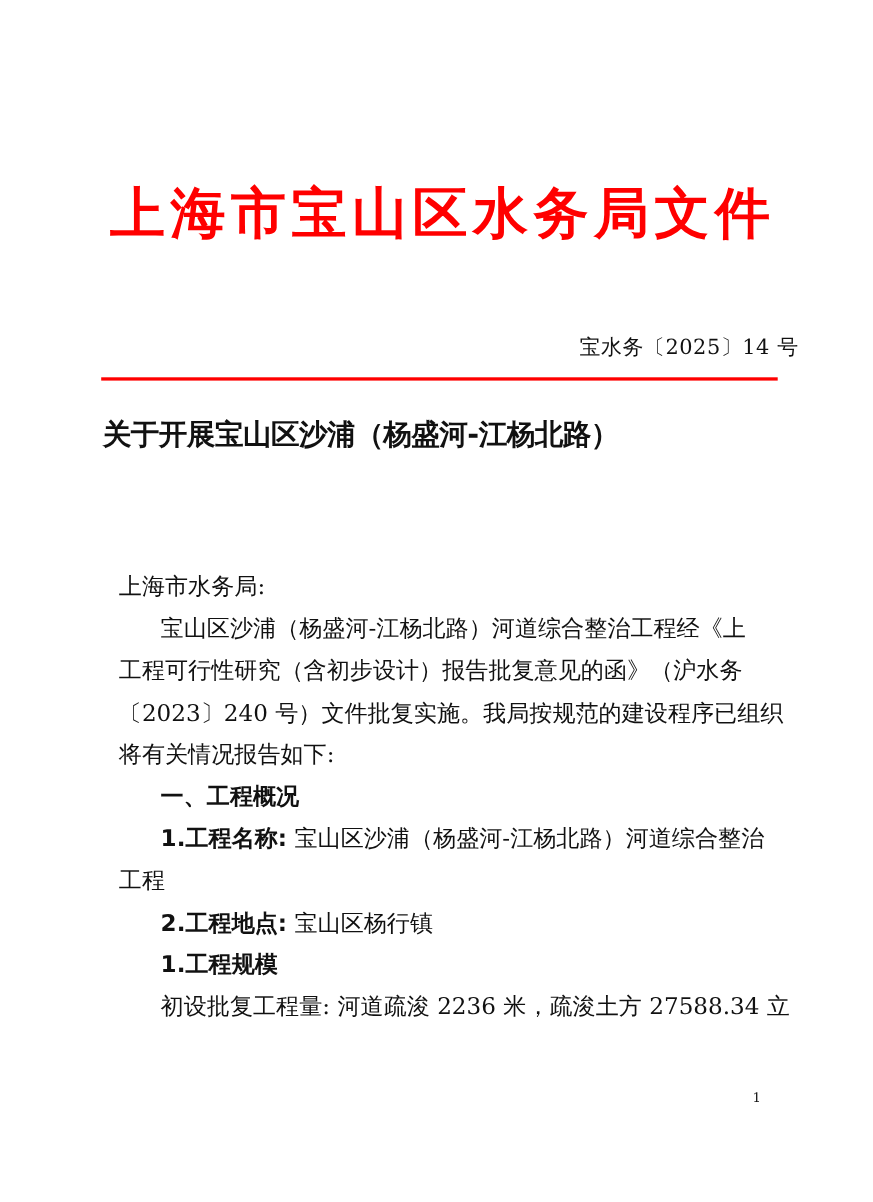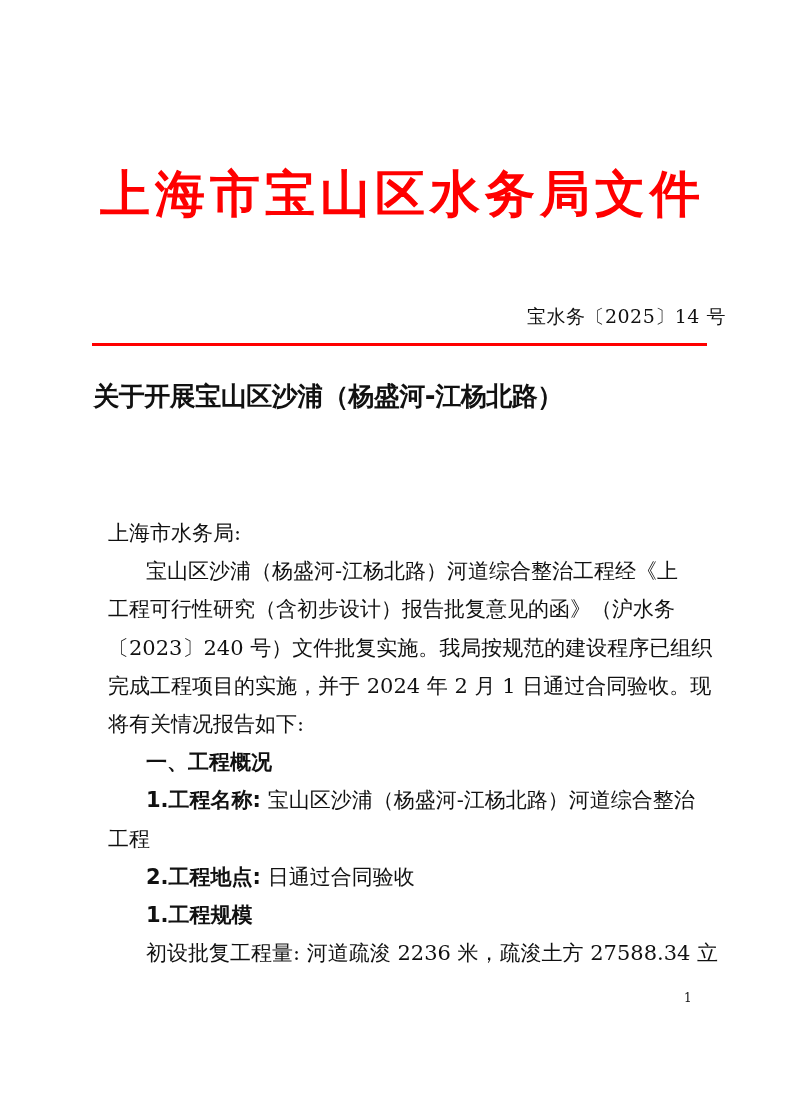--- a/index.html
+++ b/index.html
@@ -47,37 +47,34 @@
     </div>
   <div class="line indent">
       <span>宝山区沙浦（杨盛河-江杨北路）河道综合整治工程经《上</span>
     </div>
   <div class="line">
       <span>工程可行性研究（含初步设计）报告批复意见的函》（沪水务</span>
     </div>
   <div class="line">
       <span>〔2023〕240 号）文件批复实施。我局按规范的建设程序已组织</span>
     </div>
-  <div class="line">
-      <span>完成工程项目的实施，并于 2024 年 2 月 1 日通过合同验收。现</span>
-    </div>
   <div class="line left">
       <span>将有关情况报告如下:</span>
     </div>
   <div class="line left indent bold">
       <span>一、工程概况</span>
     </div>
   <div class="line left indent">
     <span class="bold">1.工程名称:</span>&nbsp;<span>宝山区沙浦（杨盛河-江杨北路）河道综合整治</span>
   </div>
   <div class="line left">
       <span>工程</span>
     </div>
   <div class="line left indent">
-    <span class="bold">2.工程地点:</span>&nbsp;<span>日通过合同验收</span>
+    <span class="bold">2.工程地点:</span>&nbsp;<span>宝山区杨行镇</span>
   </div>
   <div class="line left indent">
     <span class="bold">1.工程规模</span>
   </div>
   <div class="line left indent">
       <span>初设批复工程量: 河道疏浚 2236 米，疏浚土方 27588.34 立</span>
     </div>
 </div>
 
 <div class="pagenum">1</div>

